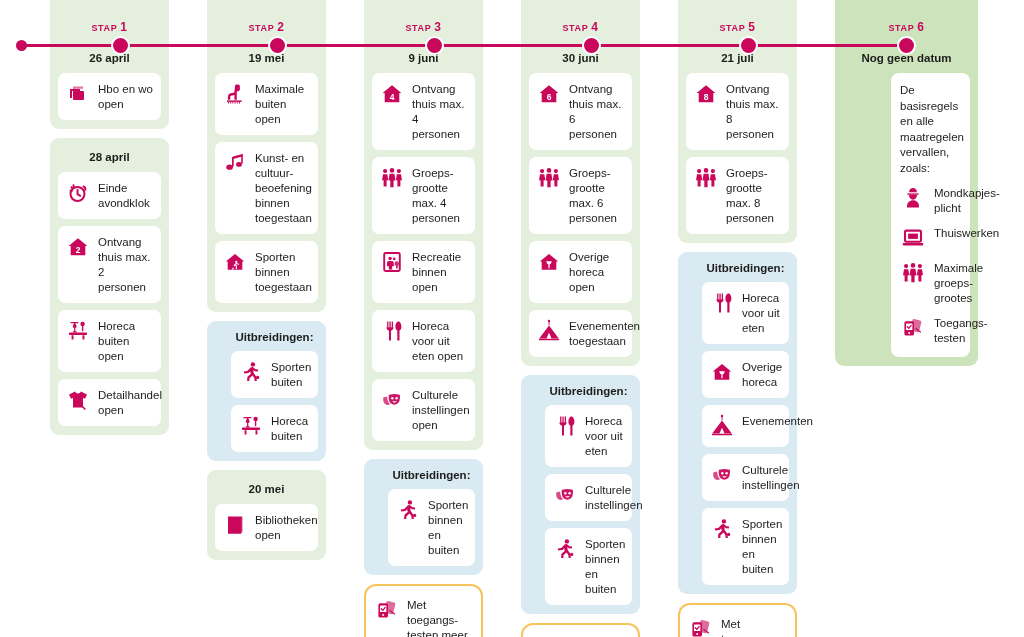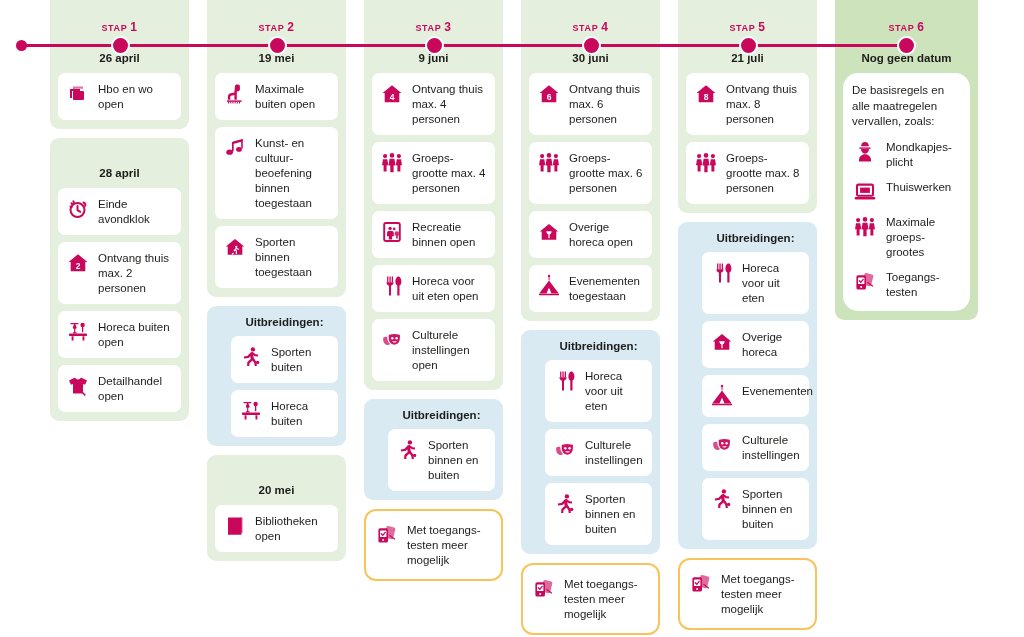--- a/index.html
+++ b/index.html
@@ -21,37 +21,37 @@
     width:11px; height:11px; border-radius:50%;
     background:#c9085c; z-index:6;
   }
   .step-dot{
     position:absolute; top:36px;
     width:19px; height:19px; border-radius:50%;
     background:#c9085c; border:2px solid #ffffff; z-index:7;
   }
 
   
-  .col{ position:absolute; top:8px; width:139px; }
+  .col{ position:absolute; top:8px; width:119px; }
   .col-1{ left:50px; }  .col-2{ left:207px; }
   .col-3{ left:364px; } .col-4{ left:521px; }
   .col-5{ left:678px; } .col-6{ left:835px; width:143px;}
 
   .steplabel{
     text-align:center;
     font-size:9px; letter-spacing:.6px;
     color:#c9085c; font-weight:700;
     padding-top:12px; height:31px;
     position:relative; z-index:8;
   }
   .steplabel .num{ font-size:12px; }
 
   
   .block{ border-radius:9px; padding:8px 8px 9px 8px; margin-bottom:9px; }
-  .block.green      { background:#e4efdd; padding-top:16px; }
+  .block.green      { background:#e4efdd; padding-top:0; }
   .block.green-dark { background:#cde3bc; padding-top:0; }
   .block.blue       { background:#d9eaf3;padding-left:24px; }
   .block.bare       { background:transparent; padding:0; margin-bottom:9px; }
 
   .block.green.has-step, .block.green-dark.has-step{
     padding-top:0; margin-top:-31px; padding-top:31px;
   }
 
   .block-title{
     text-align:center; font-weight:700; font-size:11.5px;
@@ -77,21 +77,21 @@
   }
   .card-icon{
     width:26px; min-width:26px; height:26px;
     display:flex; align-items:center; justify-content:center;
     color:#c9085c; flex-shrink:0;
   }
   .card-icon svg{ display:block; }
 
   
   .info-card{
-    background:#ffffff; border-radius:15px; padding:10px 9px 11px 9px;
+    background:#ffffff; border-radius:8px; padding:10px 9px 11px 9px;margin-left:48px;
   }
   .info-lead{
     font-size:11.5px; line-height:15.5px; color:#1d1d1b; margin-bottom:9px;
   }
   .info-row{
     display:flex; align-items:flex-start; gap:8px; margin-bottom:9px;
   }
   .info-row:last-child{ margin-bottom:0; }
   .info-row .card-text{ font-size:11.5px; line-height:15px; }
 </style>

